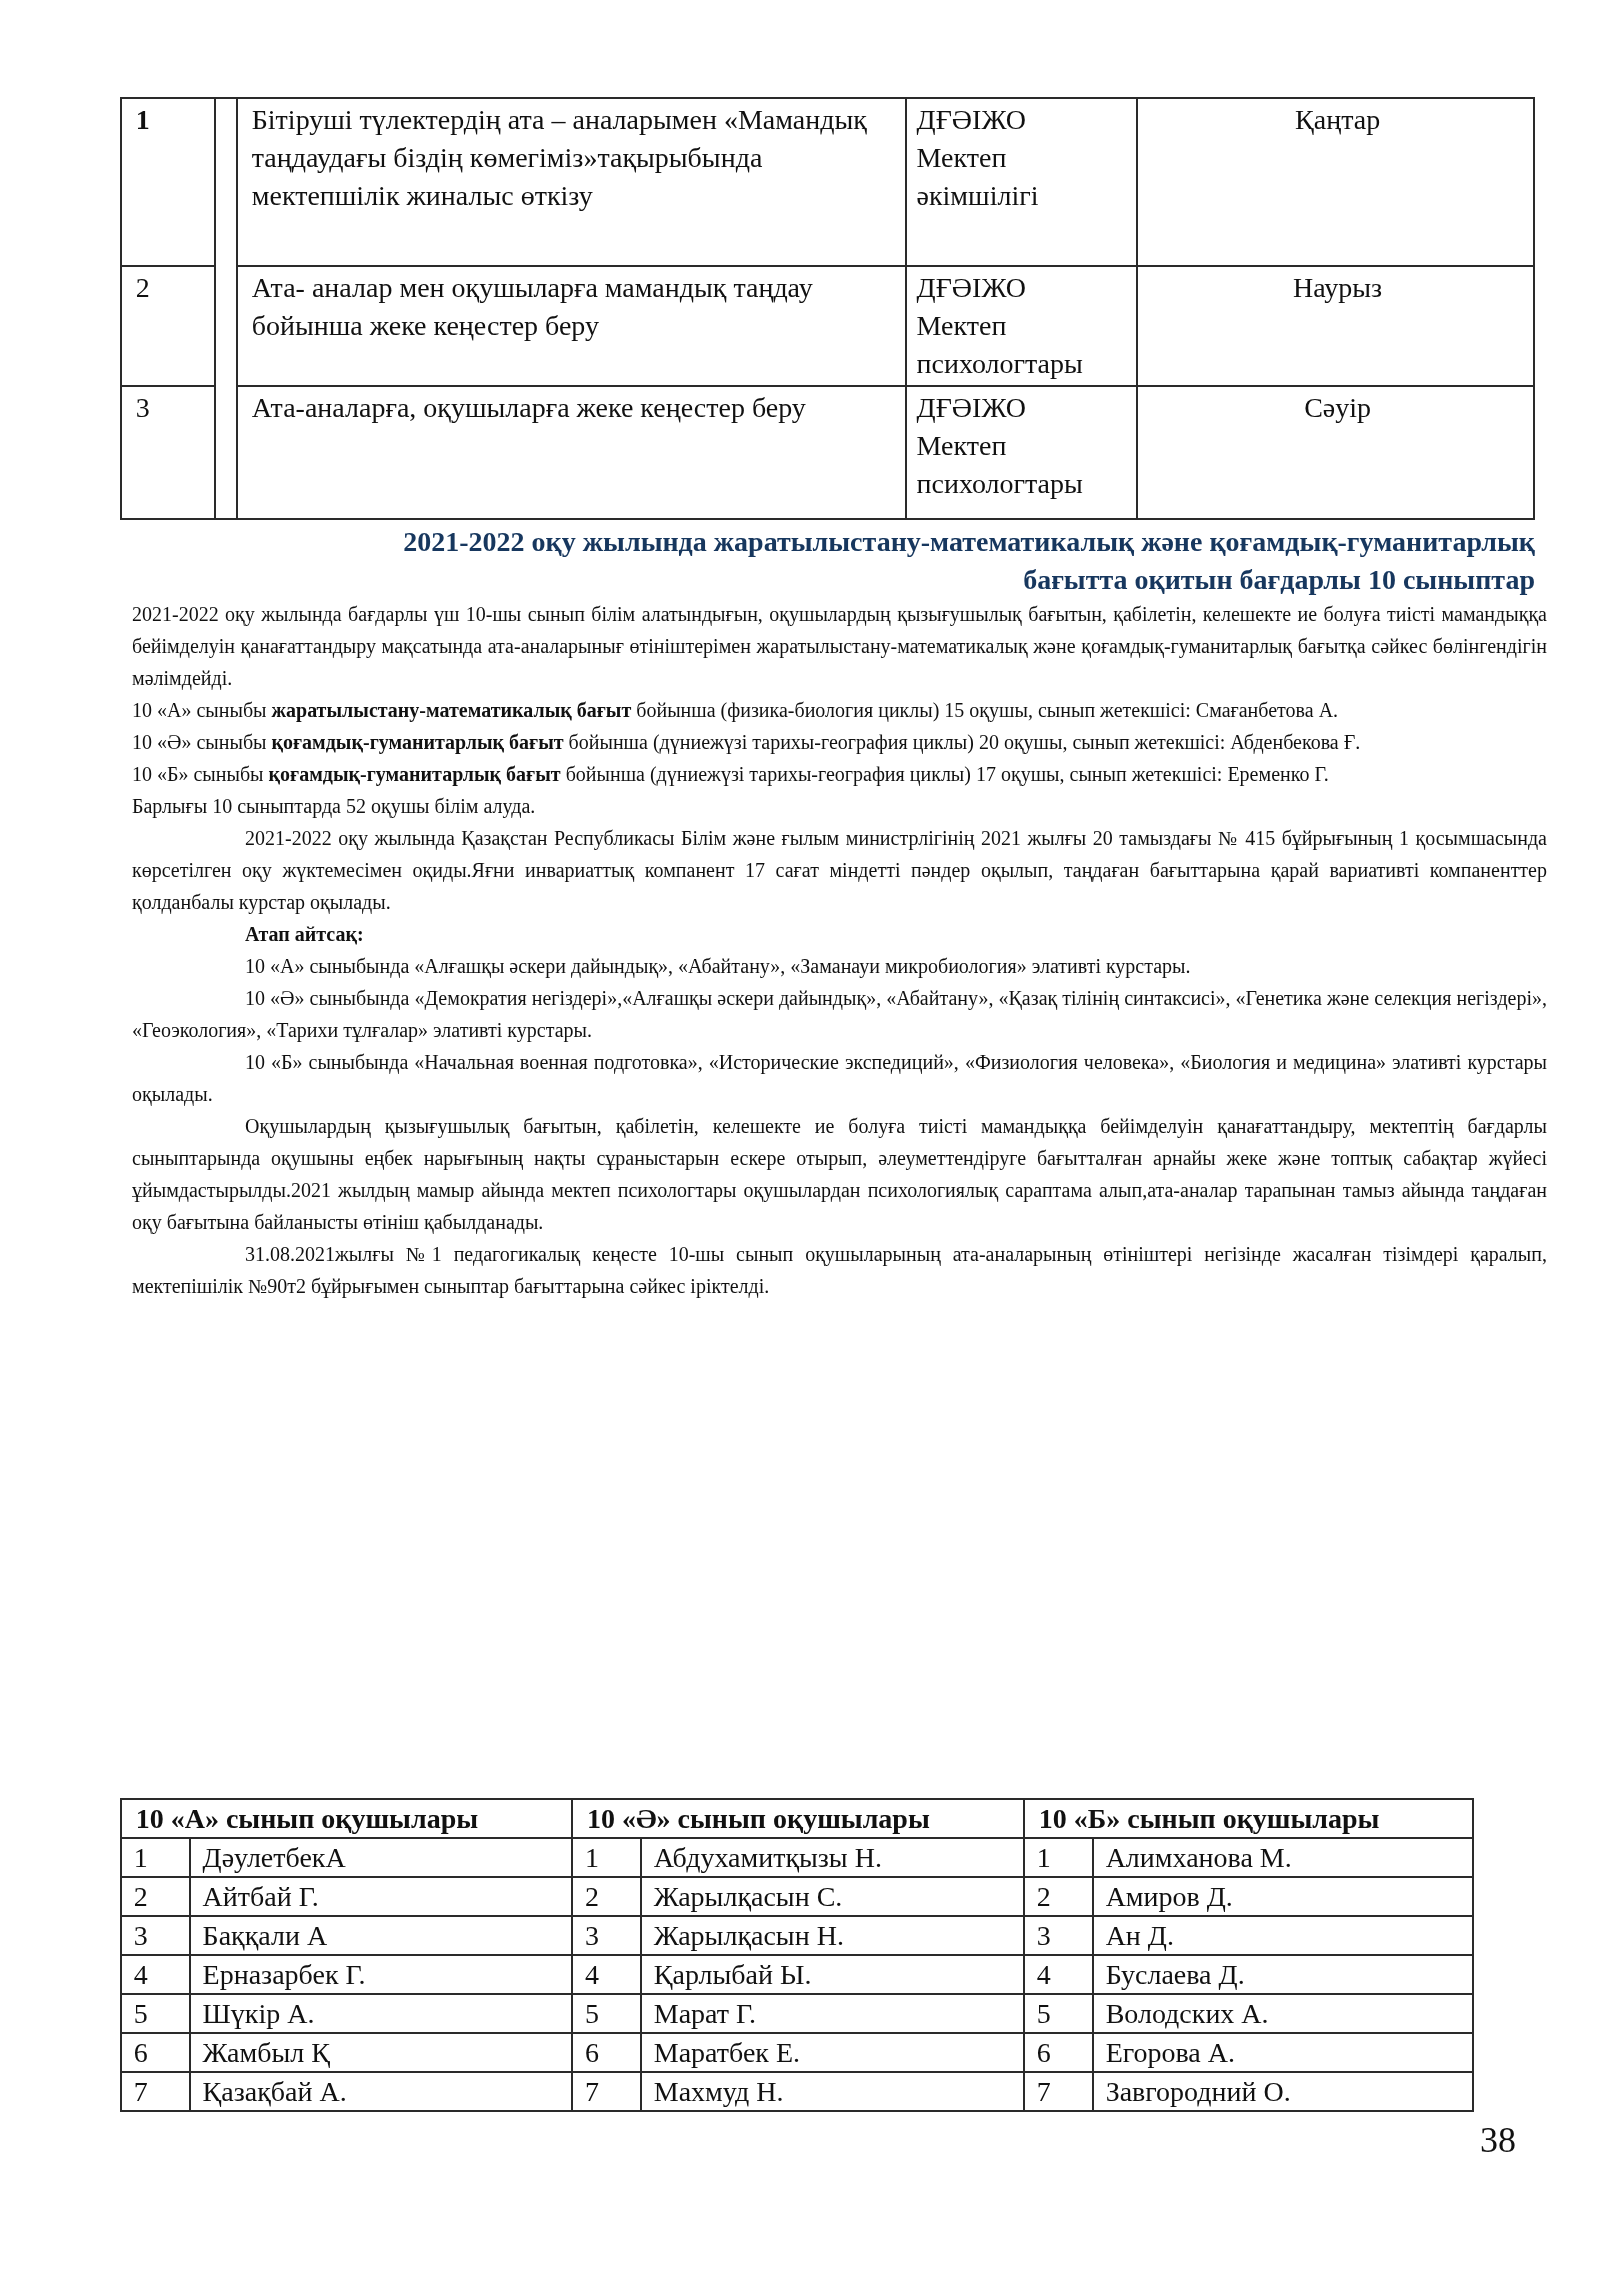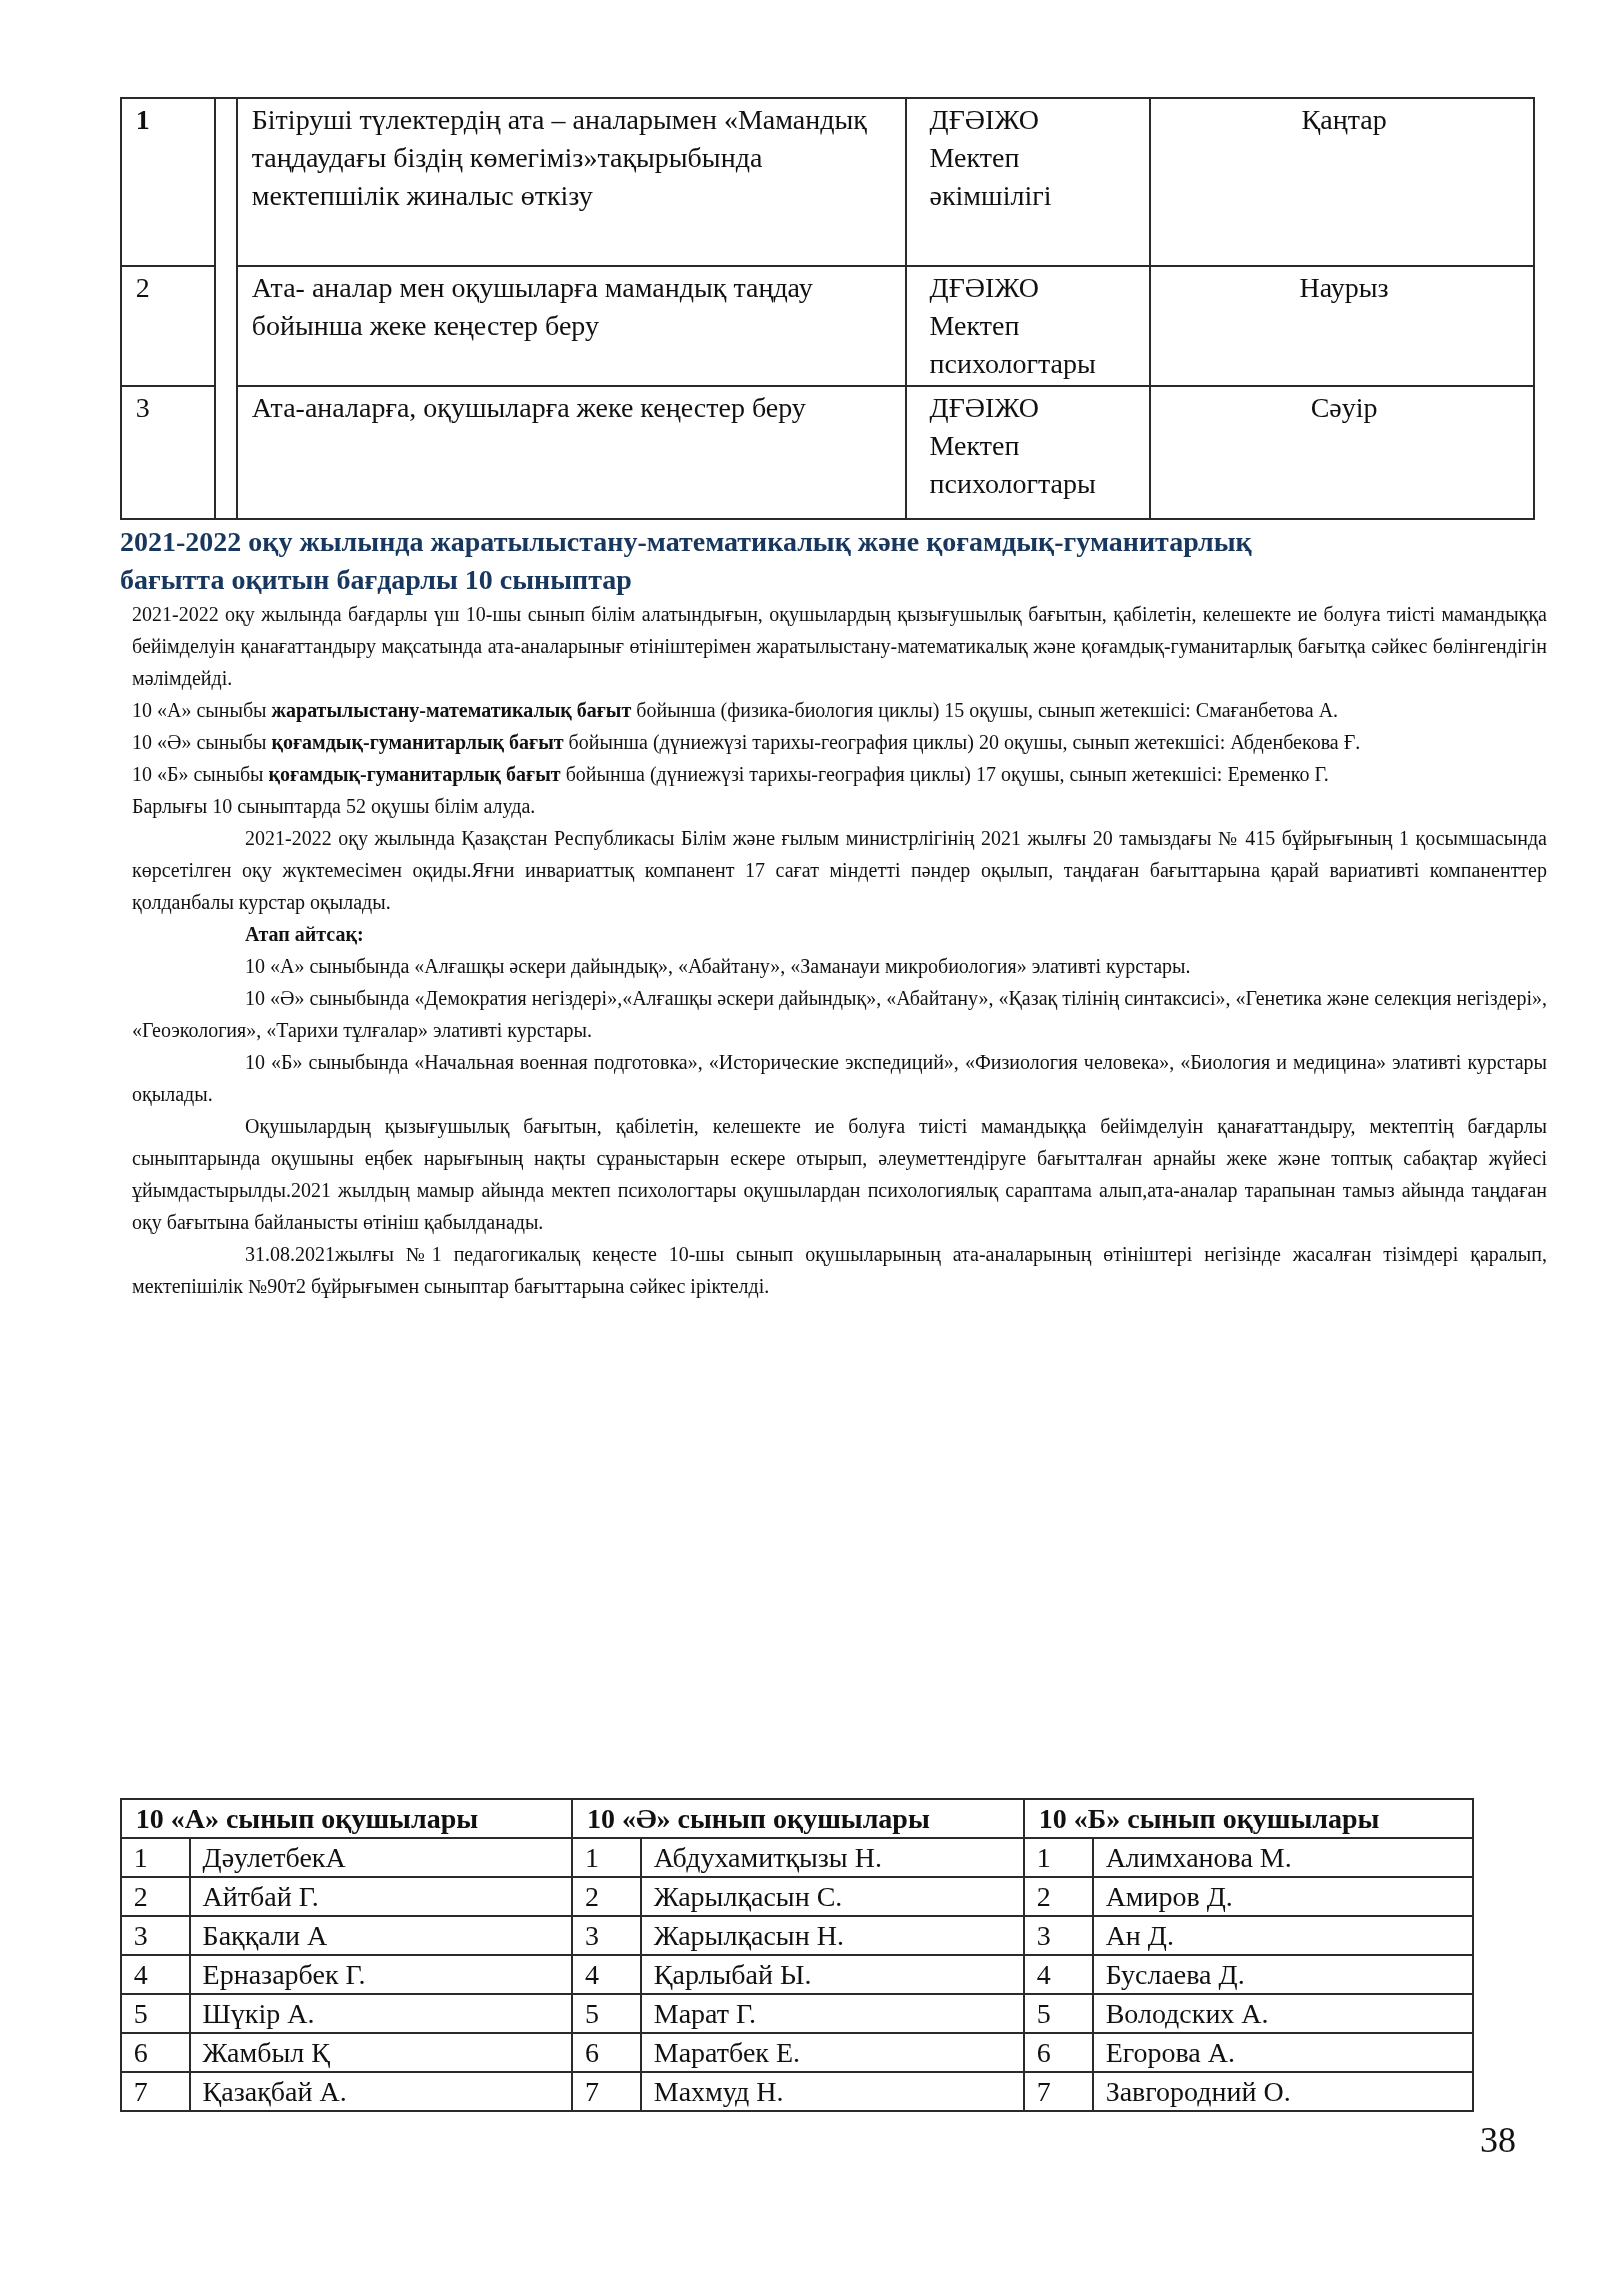--- a/index.html
+++ b/index.html
@@ -8,28 +8,28 @@
   .page { position: absolute; left: 0; top: 0; width: 1621px; height: 2293px; }
 
   
   table.plan { position: absolute; left: 120px; top: 97px; width: 1415px;
                border-collapse: collapse; font-size: 28px; line-height: 38px; }
   table.plan td { border: 2.5px solid #2a2a2a; vertical-align: top; padding: 2px 9.8px 0 13.7px; }
   table.plan td.num { width: 69px; padding-left: 13.7px; }
   table.plan td.num.bold { font-weight: bold; }
   table.plan td.blank { width: 19.6px; padding: 0; }
   table.plan td.desc { width: 643px; padding-left: 13.7px; border-radius: 11px; }
-  table.plan td.resp { width: 210px; padding-left: 23px; }
+  table.plan td.resp { width: 210px; padding-left: 10px; }
   table.plan td.month { padding-left: 13.7px; text-align: center; }
   table.plan tr.r1 { height: 168px; }
   table.plan tr.r2 { height: 120px; }
   table.plan tr.r3 { height: 133px; }
 
   
-  .heading { position: absolute; left: 120px; top: 523px; width: 1415px; text-align: left;
+  .heading { position: absolute; left: 120px; top: 523px; width: 1415px; text-align: right;
              font-weight: bold; color: #17375e; font-size: 28px; line-height: 38px; }
 
   
   .body { position: absolute; left: 132px; top: 598px; width: 1415px;
           font-size: 20px; line-height: 32px; text-align: justify; }
   .body p { margin: 0; }
   .body p.ind { text-indent: 113px; }
   .body b { font-weight: bold; }
 
   

